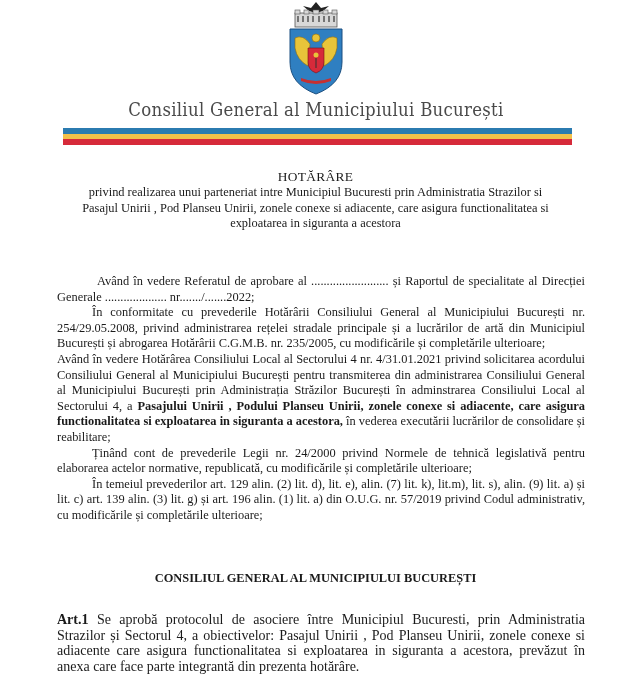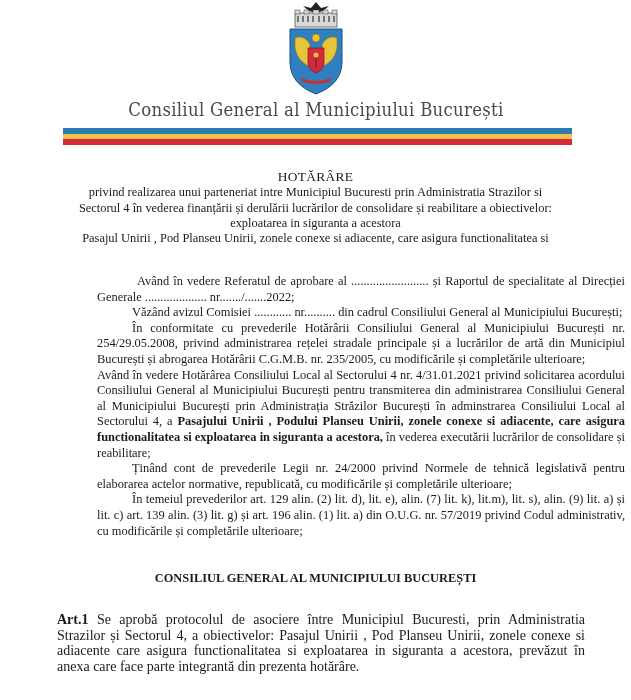--- a/index.html
+++ b/index.html
@@ -9,21 +9,21 @@
   .crest { position: absolute; left: 273px; top: 0; width: 86px; height: 96px; }
   .council-header { position: absolute; left: 0; top: 99px; width: 631px; text-align: center;
          font-family: "DejaVu Serif", serif; font-size: 18px; color: #4a4a4a; letter-spacing: 0.3px; }
   .council-header span { display: inline-block; transform: scaleX(0.92); transform-origin: center; }
   .tricolor { position: absolute; left: 63px; top: 128px; width: 509px; height: 17px; }
   .tricolor .stripe { height: 5.6px; width: 100%; }
   .title-block { position: absolute; left: 40px; top: 169px; width: 551px; text-align: center;
          font-weight: normal; font-size: 12.4px; line-height: 15.3px; }
   .title-block .main-title { font-size: 13.4px; letter-spacing: 0.3px; margin-bottom: 1px; }
   .body-text { position: absolute; left: 57px; width: 528px; font-size: 12.4px; line-height: 15.6px;
-         text-align: justify; margin-left: 40px; }
+         text-align: justify; }
   .body-text p { margin: 0; }
   .indent { text-indent: 35px; }
   .indent-big { text-indent: 40px; }
   .center-heading { position: absolute; left: 40px; width: 551px; top: 571px; text-align: center;
          font-weight: bold; font-size: 12.4px; line-height: 15.3px; }
   .art { position: absolute; left: 57px; top: 612px; width: 528px; font-size: 14px; line-height: 15.6px;
          text-align: justify; }
   b { font-weight: bold; }
 </style>
 </head>
@@ -63,28 +63,26 @@
 
   <div class="tricolor">
     <div class="stripe" style="background:#2b7bb0;"></div>
     <div class="stripe" style="background:#f2c14a;"></div>
     <div class="stripe" style="background:#d62a3a;"></div>
   </div>
 
   <div class="title-block">
     <div class="main-title">HOTĂRÂRE</div>
     <div>privind realizarea unui parteneriat intre Municipiul Bucuresti prin Administratia Strazilor si</div>
-    <div>Sectorul 4 în vederea finanțării și derulării lucrărilor de consolidare și reabilitare a obiectivelor:</div>
+    <div>Pasajul Unirii , Pod Planseu Unirii,  zonele conexe si adiacente, care asigura functionalitatea si</div>
     <div>exploatarea in siguranta a acestora</div>
-    <div>Pasajul Unirii , Pod Planseu Unirii,  zonele conexe si adiacente, care asigura functionalitatea si</div>
   </div>
 
   <div class="body-text" style="top:274px;">
     <p class="indent-big">Având în vedere Referatul de aprobare al ......................... și Raportul de specialitate al Direcției Generale .................... nr......./.......2022;</p>
-    <p class="indent">Văzând avizul Comisiei ............ nr.......... din cadrul Consiliului General al Municipiului București;</p>
     <p class="indent">În conformitate cu prevederile Hotărârii Consiliului General al Municipiului București nr. 254/29.05.2008, privind administrarea rețelei stradale principale și a lucrărilor de artă din Municipiul București și abrogarea Hotărârii C.G.M.B. nr. 235/2005, cu modificările și completările ulterioare;</p>
     <p><span>Având în vedere Hotărârea Consiliului Local al Sectorului 4 nr. 4/31.01.2021 privind solicitarea acordului Consiliului General al Municipiului București pentru transmiterea din administrarea Consiliului General al Municipiului București prin Administrația Străzilor București în adminstrarea Consiliului Local al Sectorului 4, a </span><b>Pasajului Unirii , Podului Planseu Unirii,  zonele conexe si adiacente, care asigura functionalitatea si exploatarea in siguranta a acestora,</b><span> în vederea executării lucrărilor de consolidare și reabilitare;</span></p>
     <p class="indent">Ținând cont de prevederile Legii nr. 24/2000 privind Normele de tehnică legislativă pentru elaborarea actelor normative, republicată, cu modificările și completările ulterioare;</p>
     <p class="indent">În temeiul prevederilor art. 129 alin. (2) lit.  d), lit. e), alin. (7) lit. k), lit.m), lit. s), alin. (9) lit. a) și lit. c) art. 139 alin. (3) lit. g) și art. 196 alin. (1) lit. a) din O.U.G. nr. 57/2019 privind Codul administrativ, cu modificările și completările ulterioare;</p>
   </div>
 
   <div class="center-heading">
     <div>CONSILIUL GENERAL AL MUNICIPIULUI BUCUREȘTI</div>
   </div>
 

